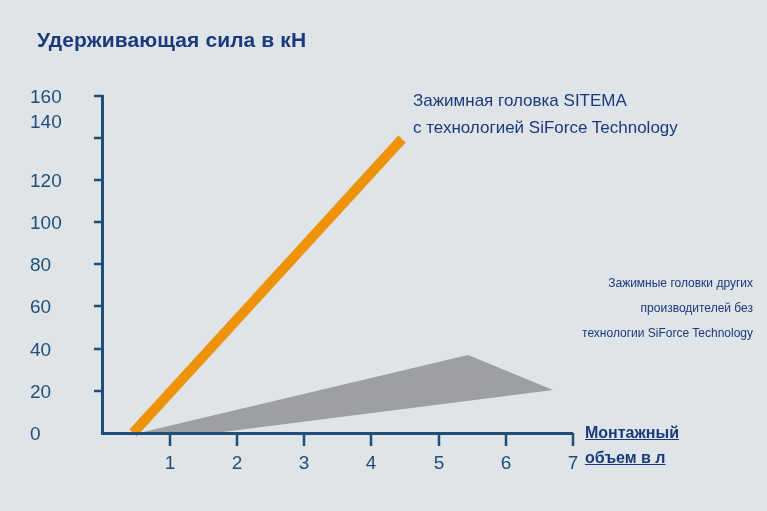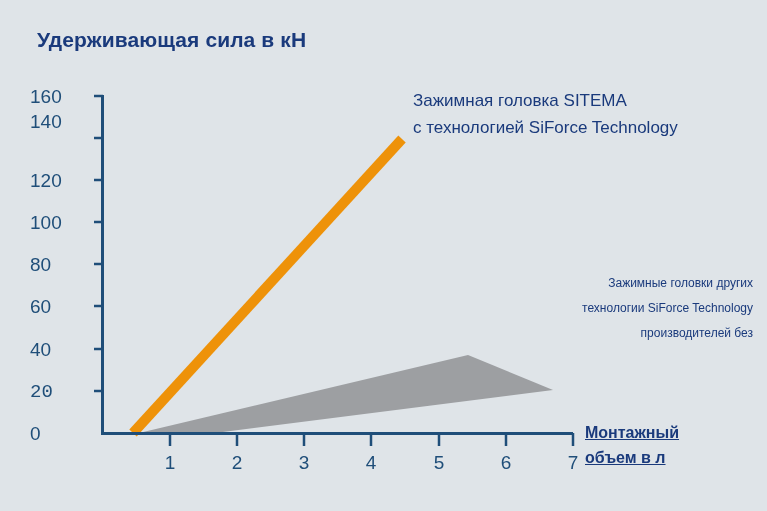--- a/index.html
+++ b/index.html
@@ -121,40 +121,40 @@
     </g>
   </svg>
 
   <div class="ytick-label" style="left:30px; top:86px;">160</div>
   <div class="ytick-label" style="left:30px; top:111px;">140</div>
   <div class="ytick-label" style="left:30px; top:170px;">120</div>
   <div class="ytick-label" style="left:30px; top:212px;">100</div>
   <div class="ytick-label" style="left:30px; top:254px;">80</div>
   <div class="ytick-label" style="left:30px; top:296px;">60</div>
   <div class="ytick-label" style="left:30px; top:339px;">40</div>
-  <div class="ytick-label" style="left:30px; top:381px;font-family:Liberation Mono, monospace;">20</div>
+  <div class="ytick-label" style="left:30px; top:381px;">20</div>
   <div class="ytick-label" style="left:30px; top:423px;">0</div>
 
   <div class="xtick-label" style="left:155px; top:452px;">1</div>
   <div class="xtick-label" style="left:222px; top:452px;">2</div>
   <div class="xtick-label" style="left:289px; top:452px;">3</div>
   <div class="xtick-label" style="left:356px; top:452px;">4</div>
   <div class="xtick-label" style="left:424px; top:452px;">5</div>
   <div class="xtick-label" style="left:491px; top:452px;">6</div>
   <div class="xtick-label" style="left:558px; top:452px;">7</div>
 
   <div id="series-label-sitema">
     <div>Зажимная головка SITEMA</div>
     <div>с технологией SiForce Technology</div>
   </div>
 
   <div id="series-label-others">
     <div>Зажимные головки других</div>
+    <div>производителей без</div>
     <div>технологии SiForce Technology</div>
-    <div>производителей без</div>
   </div>
 
   <div id="xaxis-title">
     <div>Монтажный</div>
     <div>объем в л</div>
   </div>
 
 </div>
 
 </body></html>

